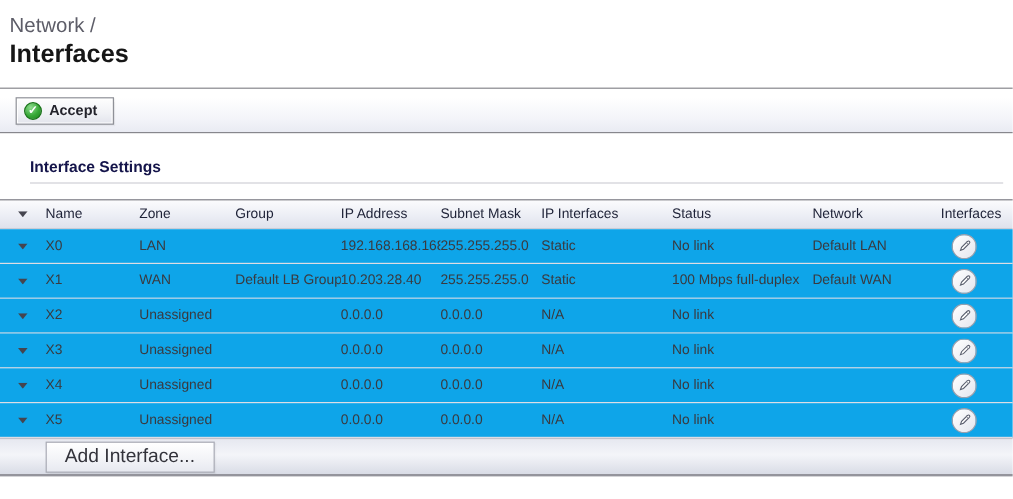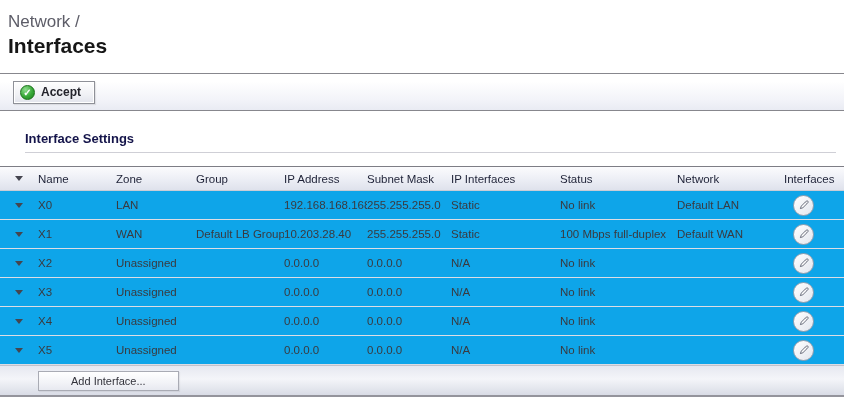--- a/index.html
+++ b/index.html
@@ -113,22 +113,22 @@
   .tfoot {
     height: 32px;
     border-top: 1px solid #c0c2cc;
     border-bottom: 2px solid #94949c;
     background: linear-gradient(#e6e8f0, #f4f5f9 45%, #d9dce6);
     display: flex;
     align-items: center;
   }
   .btn-add {
     margin-left: 38px;
-    padding: 3px 32px;
-    font-size: 11px;
+    padding: 3px 15px;
+    font-size: 16px;
     color: #33333b;
     border: 1px solid #a9abb4;
     background: linear-gradient(#ffffff, #f2f3f7 60%, #e7e9f0);
     box-shadow: 1px 1px 1px rgba(0,0,0,0.06);
     cursor: pointer;
     font-family: "Liberation Sans", sans-serif;
   }
 </style>
 </head>
 <body>

